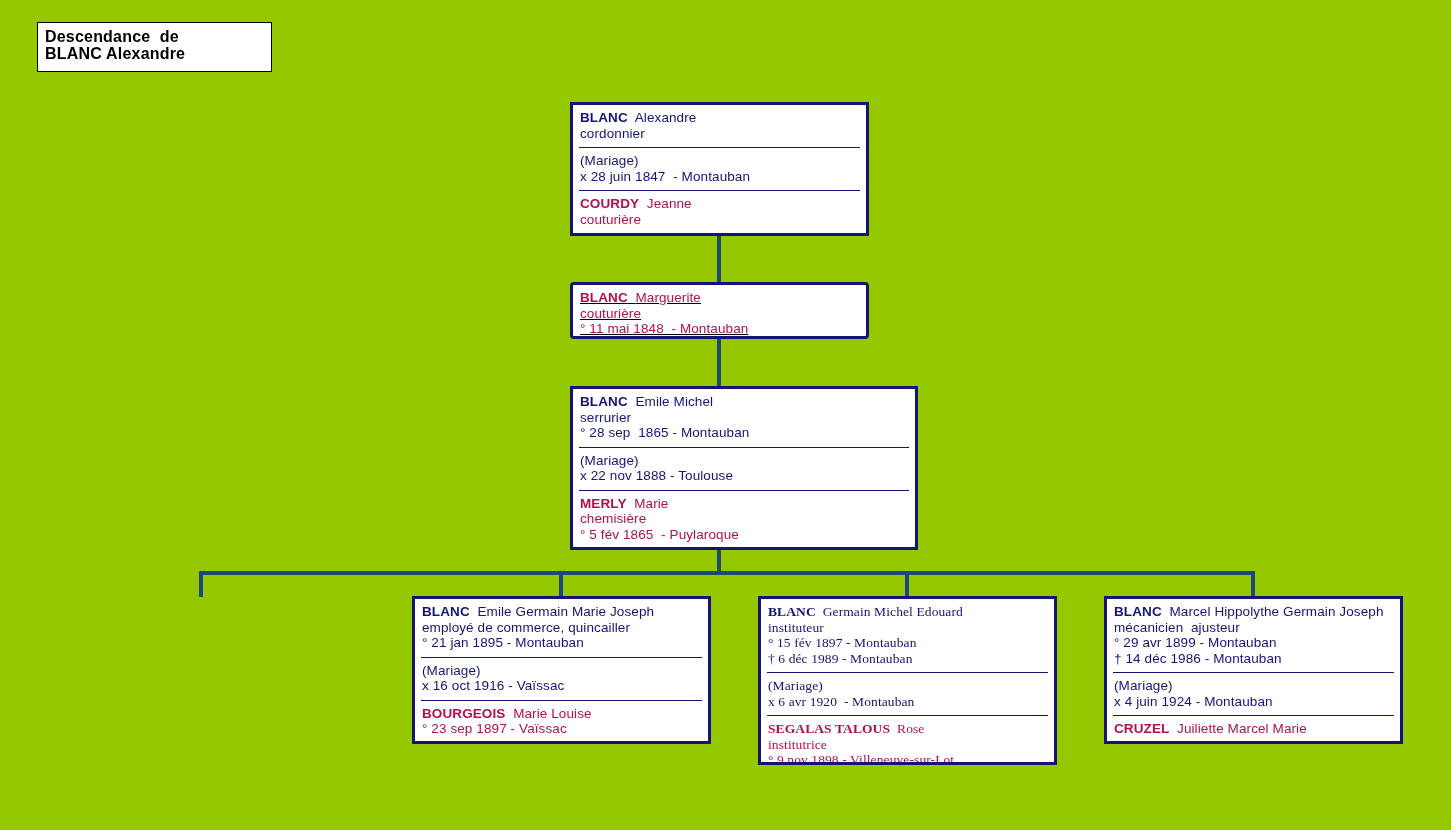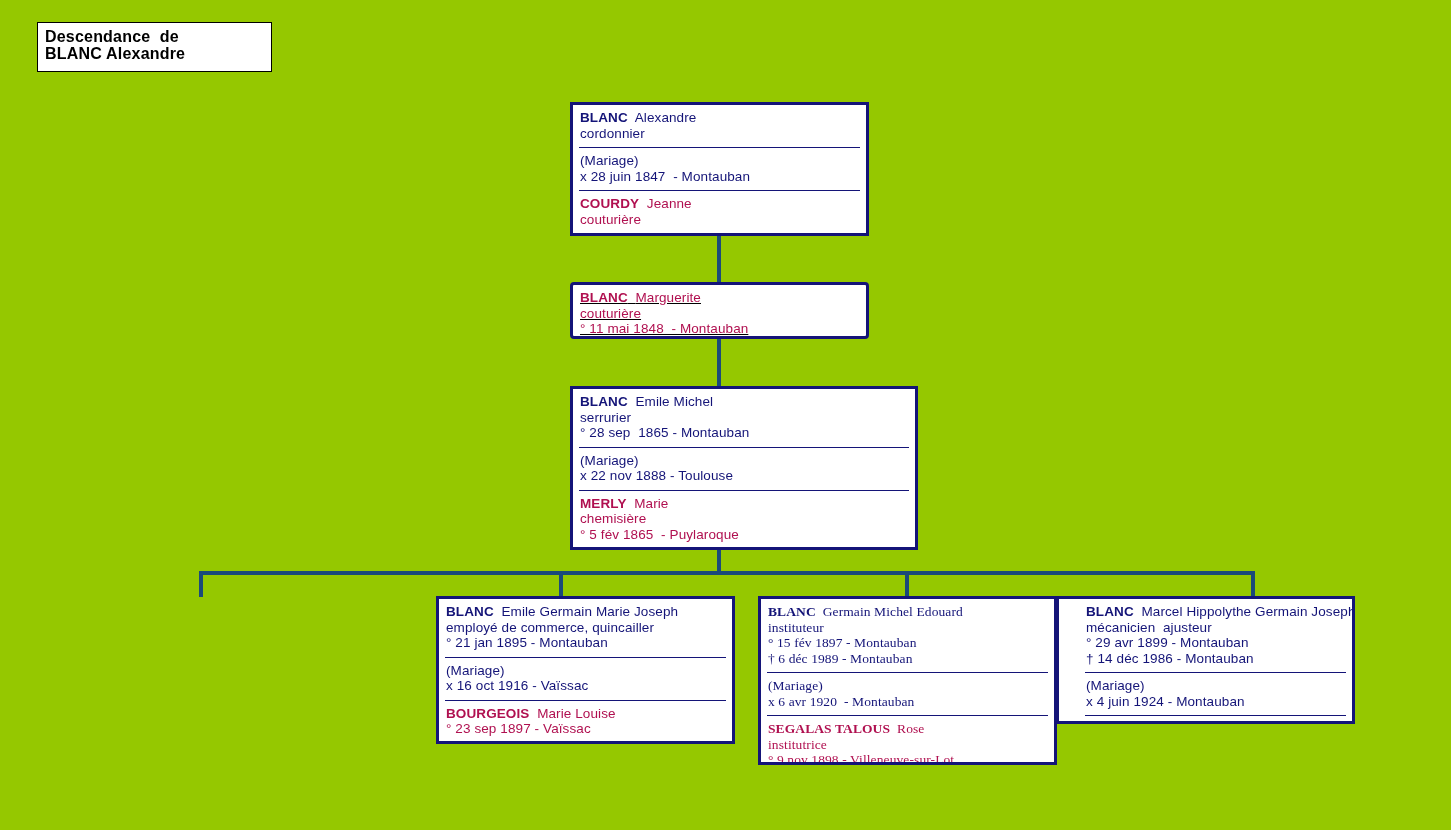--- a/index.html
+++ b/index.html
@@ -138,21 +138,21 @@
     </div>
     <div class="sep"></div>
     <div class="sect">
       <div class="ln m"><span class="sur">MERLY</span><span>  </span><span>Marie</span></div>
       <div class="ln m">chemisière</div>
       <div class="ln m">° 5 fév 1865  - Puylaroque</div>
     </div>
   </div>
 
 
-  <div class="pbox" style="left:412px; top:596px; width:299px; height:148px;margin-left:24px;">
+  <div class="pbox" style="left:412px; top:596px; width:299px; height:148px;">
     <div class="sect">
       <div class="ln"><span class="sur">BLANC</span><span>  </span><span>Emile Germain Marie Joseph</span></div>
       <div class="ln">employé de commerce, quincailler</div>
       <div class="ln">° 21 jan 1895 - Montauban</div>
     </div>
     <div class="sep"></div>
     <div class="sect">
       <div class="ln">(Mariage)</div>
       <div class="ln">x 16 oct 1916 - Vaïssac</div>
     </div>
@@ -176,21 +176,21 @@
       <div class="ln">x 6 avr 1920  - Montauban</div>
     </div>
     <div class="sep"></div>
     <div class="sect">
       <div class="ln m"><span class="sur">SEGALAS TALOUS</span><span>  </span><span>Rose</span></div>
       <div class="ln m">institutrice</div>
       <div class="ln m">° 9 nov 1898 - Villeneuve-sur-Lot</div>
     </div>
   </div>
 
-  <div class="pbox" style="left:1056px; top:596px; width:299px; height:128px;padding-left:20px;">
+  <div class="pbox" style="left:1104px; top:596px; width:299px; height:148px;">
     <div class="sect">
       <div class="ln"><span class="sur">BLANC</span><span>  </span><span>Marcel Hippolythe Germain Joseph</span></div>
       <div class="ln">mécanicien  ajusteur</div>
       <div class="ln">° 29 avr 1899 - Montauban</div>
       <div class="ln">† 14 déc 1986 - Montauban</div>
     </div>
     <div class="sep"></div>
     <div class="sect">
       <div class="ln">(Mariage)</div>
       <div class="ln">x 4 juin 1924 - Montauban</div>

